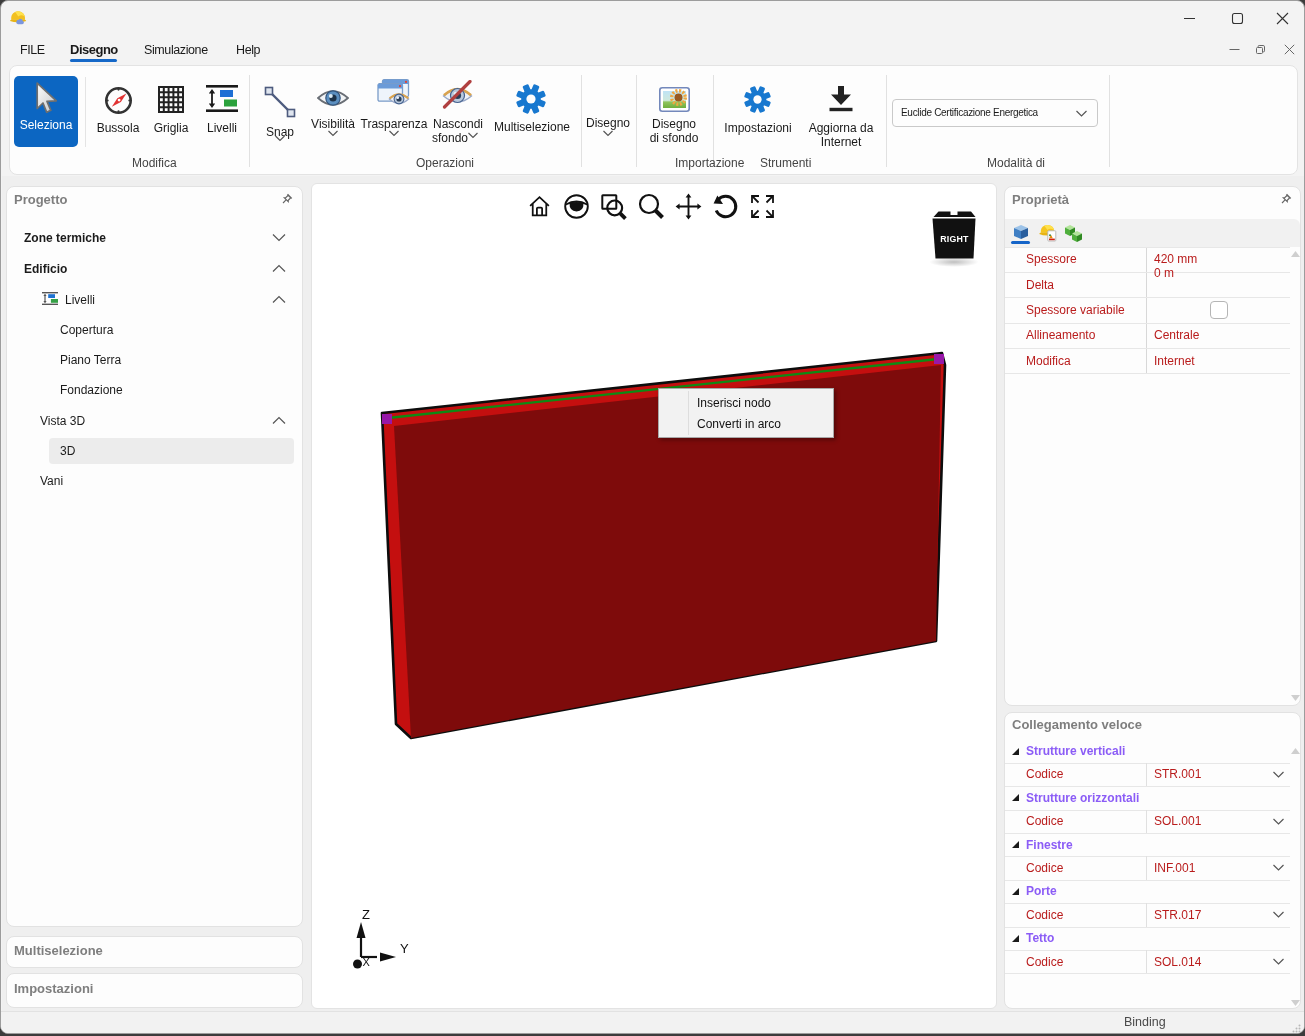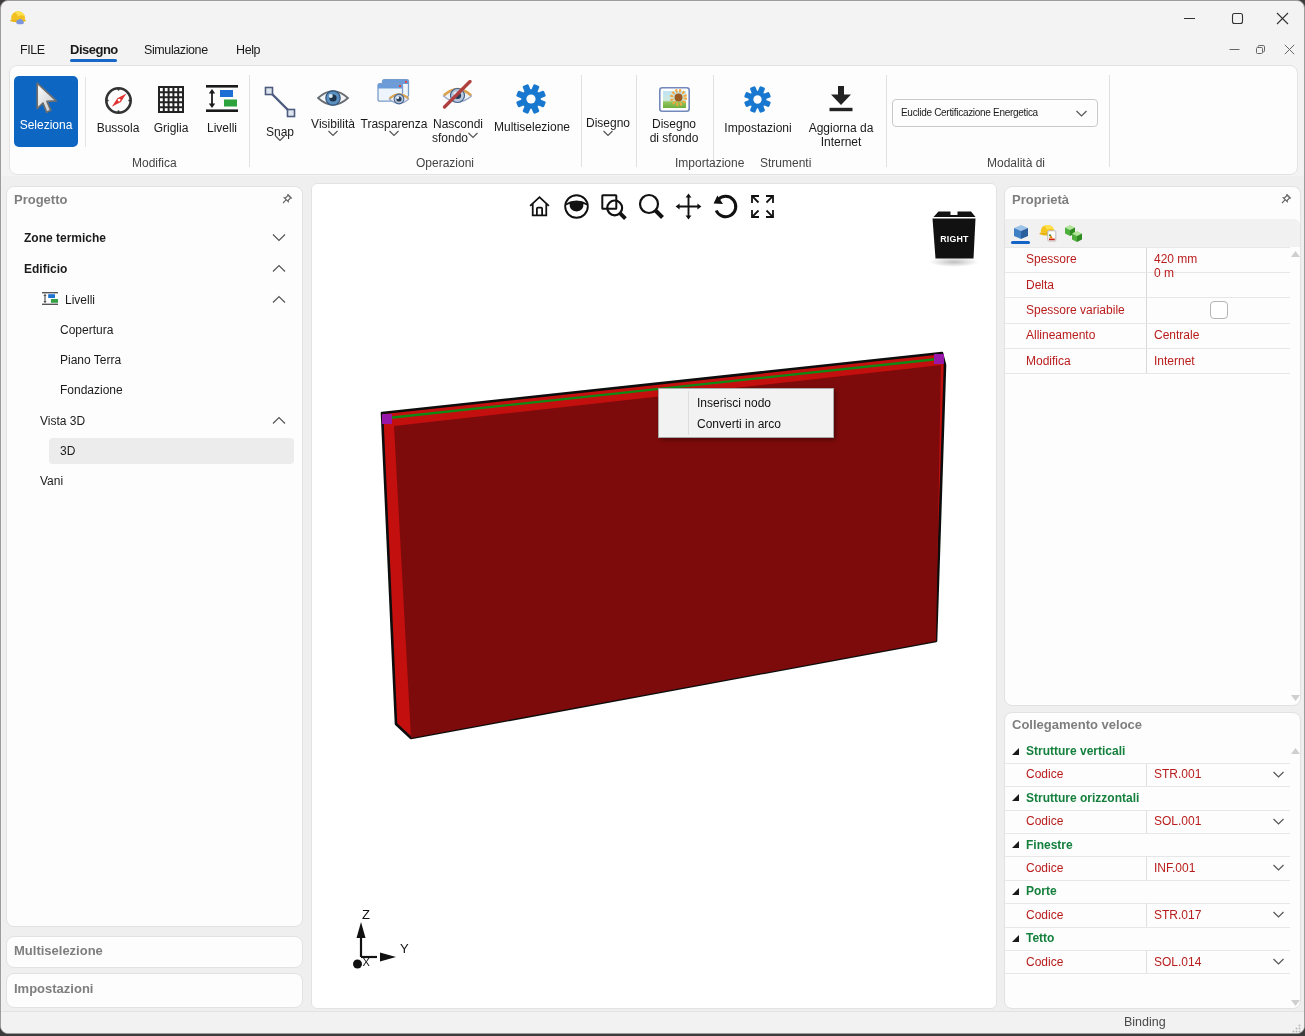--- a/index.html
+++ b/index.html
@@ -10,21 +10,21 @@
 .abs{position:absolute;}
 .lbl{font-size:12px;color:#1a1a1a;}
 .glabel{font-size:12px;color:#444;padding-left:36px;}
 .sep{position:absolute;width:1px;background:#e1e1e1;top:74px;height:92px;}
 .chev{stroke:#555;stroke-width:1.2;fill:none;}
 .panel{position:absolute;background:#fdfdfd;border:1px solid #e2e2e2;border-radius:8px;}
 .ptitle{font-size:13px;font-weight:bold;color:#7e7e7e;}
 .trow{position:absolute;font-size:12px;color:#1b1b1b;white-space:nowrap;}
 .gridline{position:absolute;height:1px;background:#e7e7e7;}
 .gtxt{position:absolute;font-size:12px;color:#b91c1c;white-space:nowrap;}
-.gsec{position:absolute;font-size:12px;font-weight:bold;color:#15803d;white-space:nowrap;}
+.gsec{position:absolute;font-size:12px;font-weight:bold;color:#8b5cf6;white-space:nowrap;}
 </style>
 </head>
 <body>
 <div id="win">
 
 
 <svg class="abs" style="left:8px;top:8px" width="18" height="18" viewBox="0 0 18 18">
   <path d="M2.2 10.8 Q1.6 5 6 3 Q9.3 1.6 12.6 3.2 Q16.6 5.3 16 10.8 Z" fill="#f2c021"></path>
   <path d="M6 3 Q9.3 1.6 12.6 3.2 Q15 4.5 15.8 7.4 Q12 5.2 9.3 7.4 Q7.2 4.4 6 3Z" fill="#ffe14d"></path>
   <path d="M1 11.9 Q1.3 10.6 3 10.4 L15.2 10.4 Q16.9 10.6 17.2 11.9 Q13.9 13.3 9.1 13.3 Q4.3 13.3 1 11.9Z" fill="#e8b414"></path>

